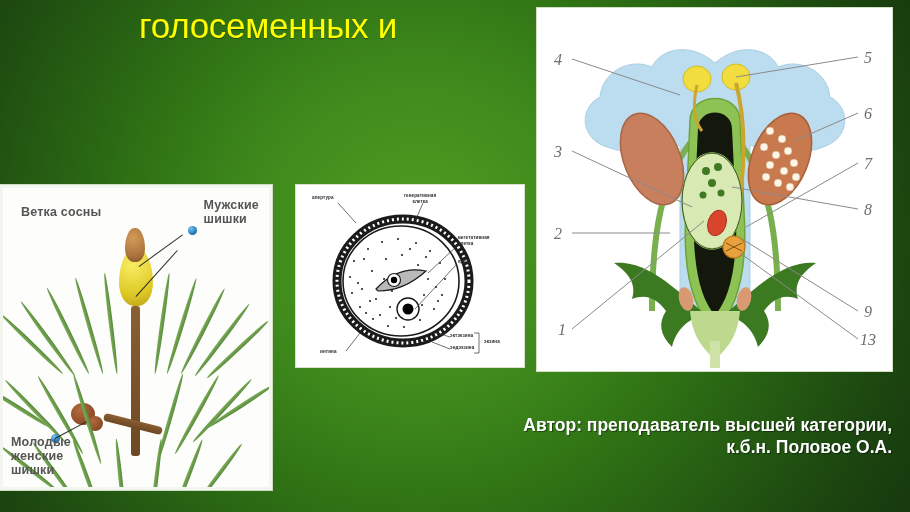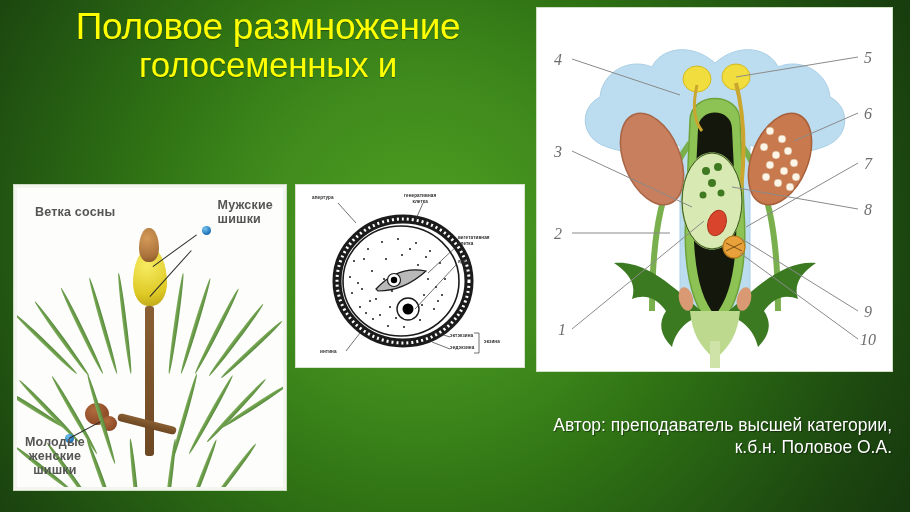--- a/index.html
+++ b/index.html
@@ -42,55 +42,55 @@
     position: absolute;
     right: 18px;
     top: 414px;
     width: 460px;
     text-align: right;
     line-height: 1.28;
   }
   .author-line {
     color: #ffffff;
     font-size: 17.5px;
-    font-weight: 400;
+    font-weight: 700;
     text-shadow: 1px 1px 1px rgba(0,0,0,0.45);
   }
 
   
   .panel {
     position: absolute;
     background: #ffffff;
     box-sizing: border-box;
     overflow: hidden;
   }
 
   
   #pine-panel {
-    left: 14px;
+    left: 0;
     top: 185px;
     width: 272px;
     height: 305px;
     border: 3px solid #f2f6ee;
     box-shadow: 0 0 0 1px #cddcc3;
     text-decoration: underline;
   }
   #pine-inner { position: absolute; inset: 0; background: #fdfdfb; }
   .pine-label {
     position: absolute;
     color: #555555;
     font-size: 12.5px;
     font-weight: 700;
     line-height: 1.12;
     letter-spacing: 0.2px;
     white-space: pre-line;
   }
   #pine-label-branch { left: 18px; top: 17px; }
   #pine-label-male   { right: 10px; top: 10px; text-align: left; }
-  #pine-label-female { left: 8px;  bottom: 10px; text-align: center; }
+  #pine-label-female { left: 8px;  bottom: 10px; }
   .lead-dot {
     position: absolute;
     width: 9px; height: 9px;
     border-radius: 50%;
     background: radial-gradient(circle at 35% 30%, #74c3ee, #1b6fb5 70%, #12497a);
   }
   .lead-line {
     position: absolute;
     height: 1.4px;
     background: #2b2b2b;
@@ -158,21 +158,20 @@
     font-style: italic;
     font-weight: 400;
   }
 </style>
 </head>
 <body>
 
 <div id="slide">
 
   <div id="title-block">
-    <div class="title-line l1">Половое размножение</div>
     <div class="title-line l2">голосеменных и</div>
   </div>
 
   <div class="panel" id="pine-panel">
     <div id="pine-inner">
 
       <div class="branch-stem" style="left:128px; top:118px; width:9px; height:150px;"></div>
       <div class="branch-stem" style="left:100px; top:232px; width:60px; height:8px; transform:rotate(14deg); border-radius:4px;"></div>
 
       <div class="cone-male" style="left:116px; top:60px; width:34px; height:58px;"></div>
@@ -407,21 +406,21 @@
       <div class="fl-num" style="left:14px; top:40px;">4</div>
       <div class="fl-num" style="left:14px; top:132px;">3</div>
       <div class="fl-num" style="left:14px; top:214px;">2</div>
       <div class="fl-num" style="left:18px; top:310px;">1</div>
       
       <div class="fl-num" style="left:324px; top:38px;">5</div>
       <div class="fl-num" style="left:324px; top:94px;">6</div>
       <div class="fl-num" style="left:324px; top:144px;">7</div>
       <div class="fl-num" style="left:324px; top:190px;">8</div>
       <div class="fl-num" style="left:324px; top:292px;">9</div>
-      <div class="fl-num" style="left:320px; top:320px;">10</div>
+      <div class="fl-num" style="left:320px; top:320px;">13</div>
     </div>
   </div>
 
   <div id="author-block">
     <div class="author-line">Автор: преподаватель высшей категории,</div>
     <div class="author-line">к.б.н. Половое О.А.</div>
   </div>
 
 </div>
 

